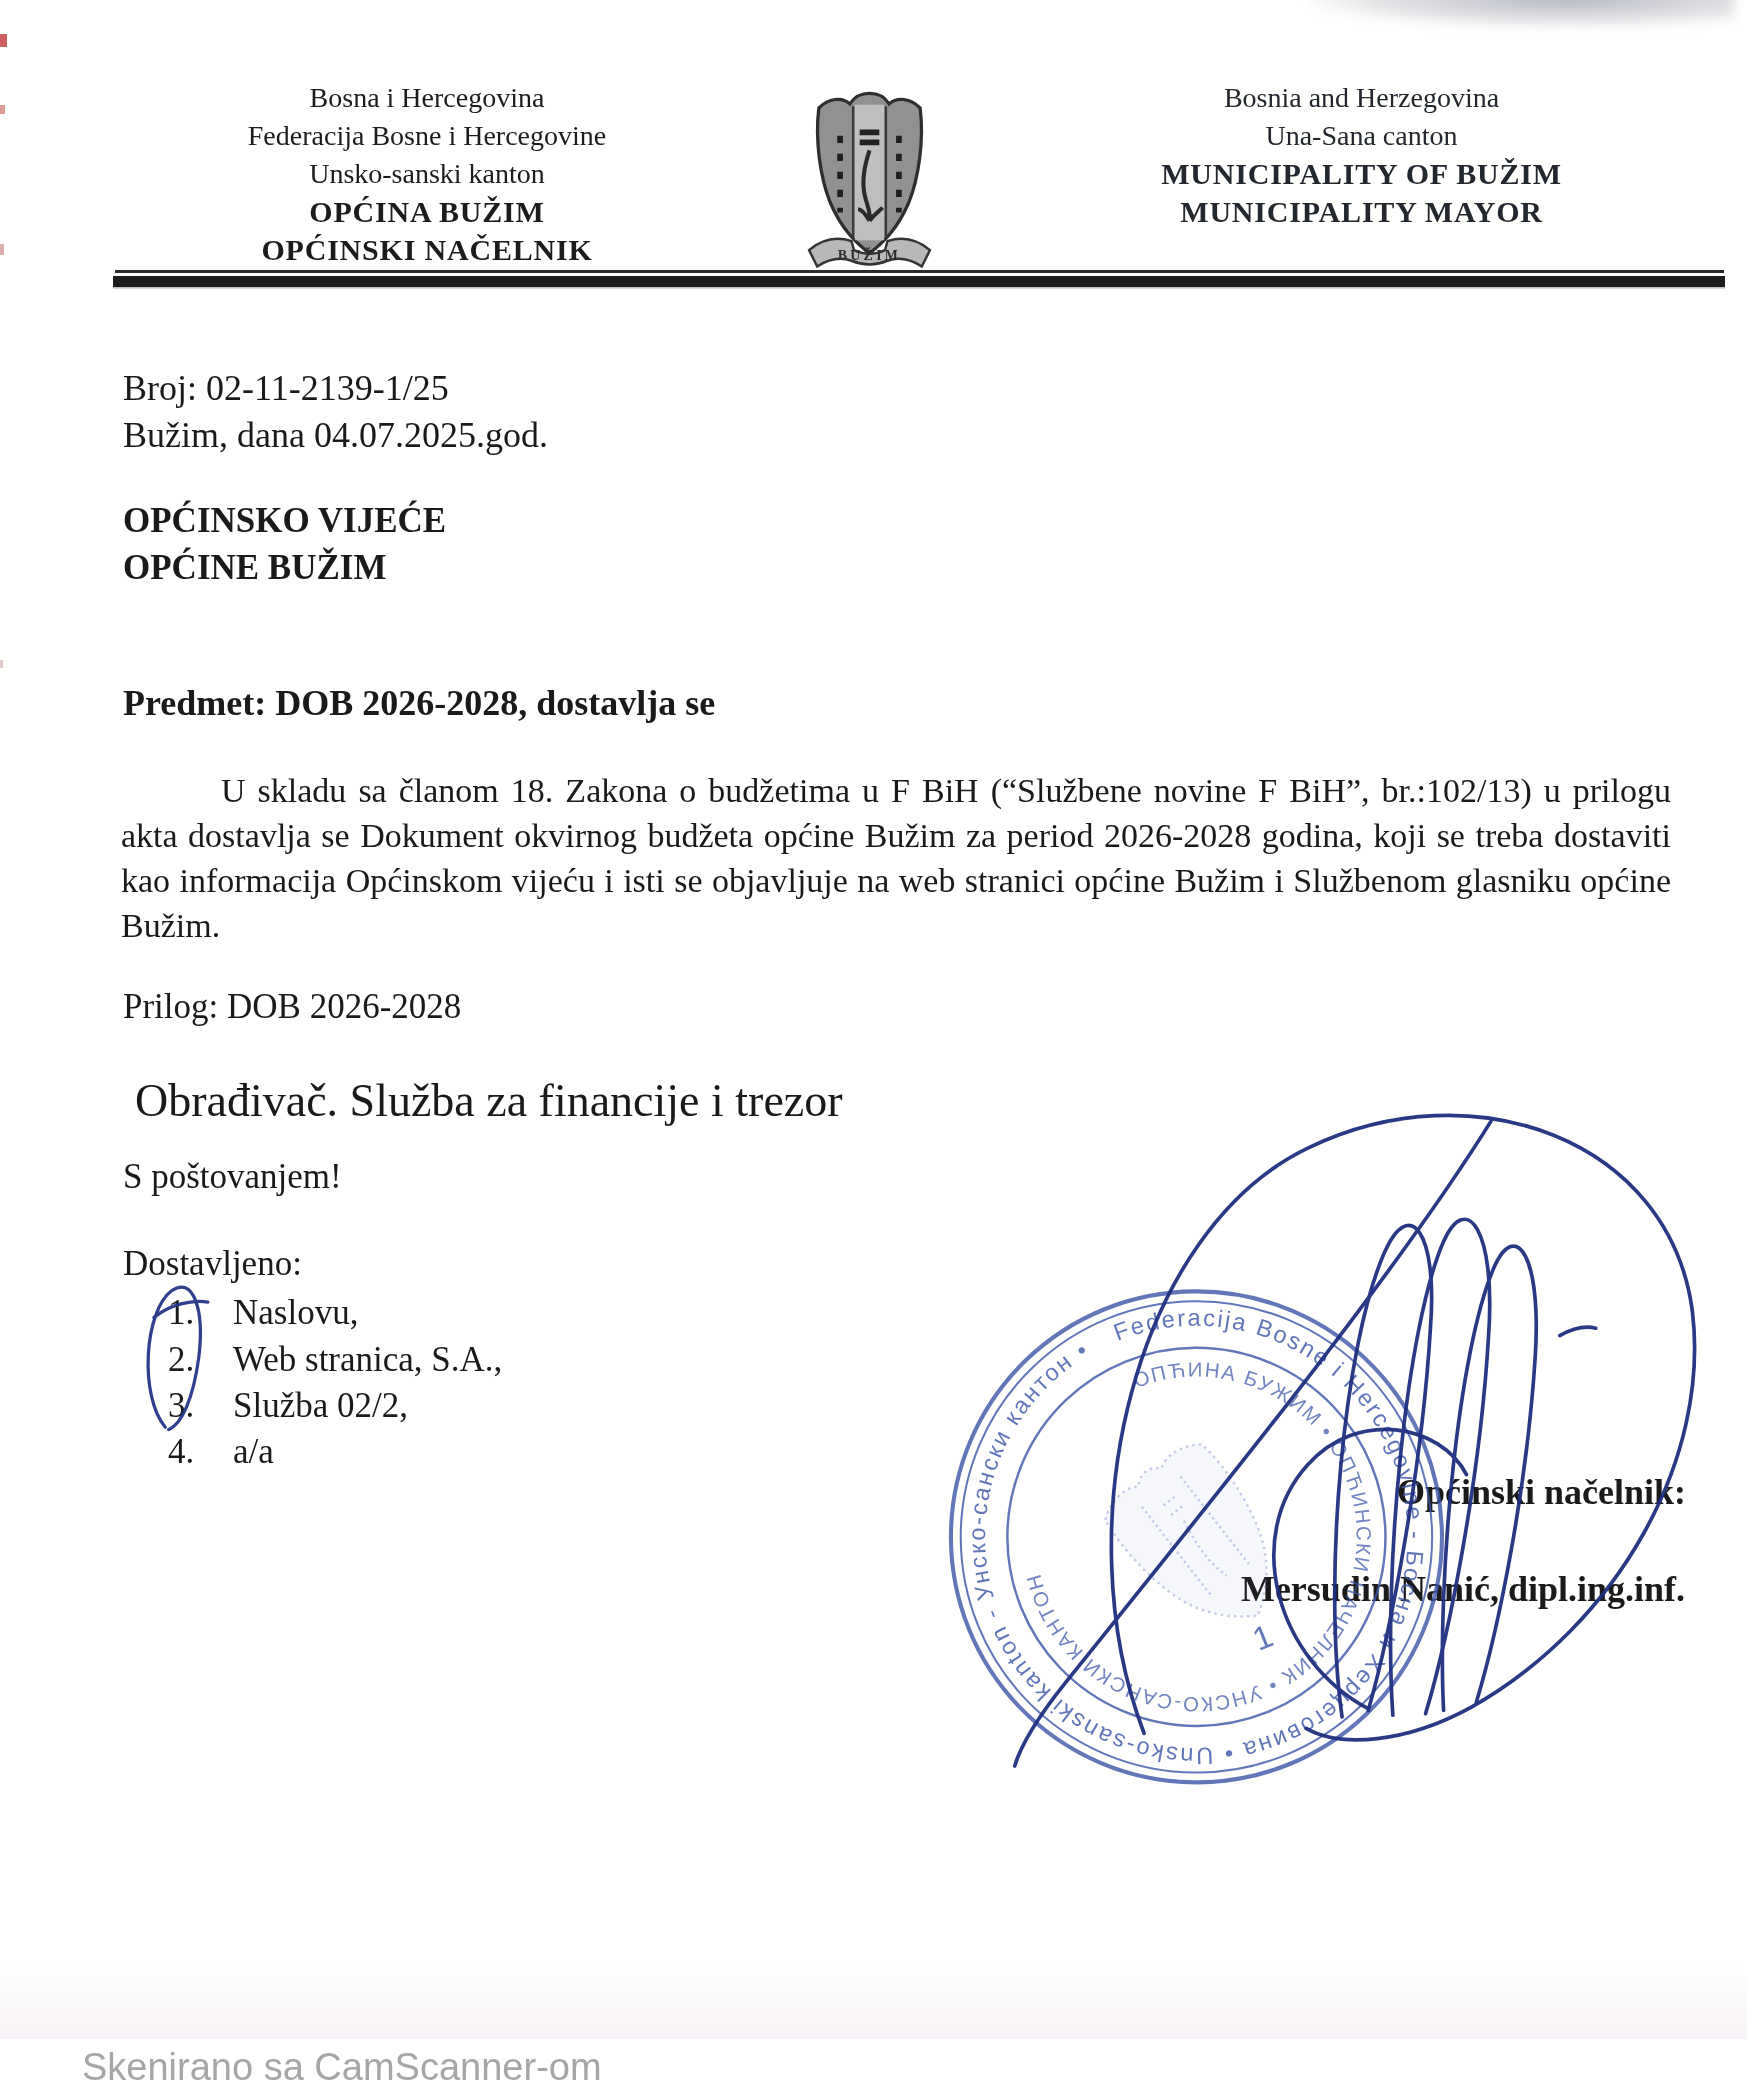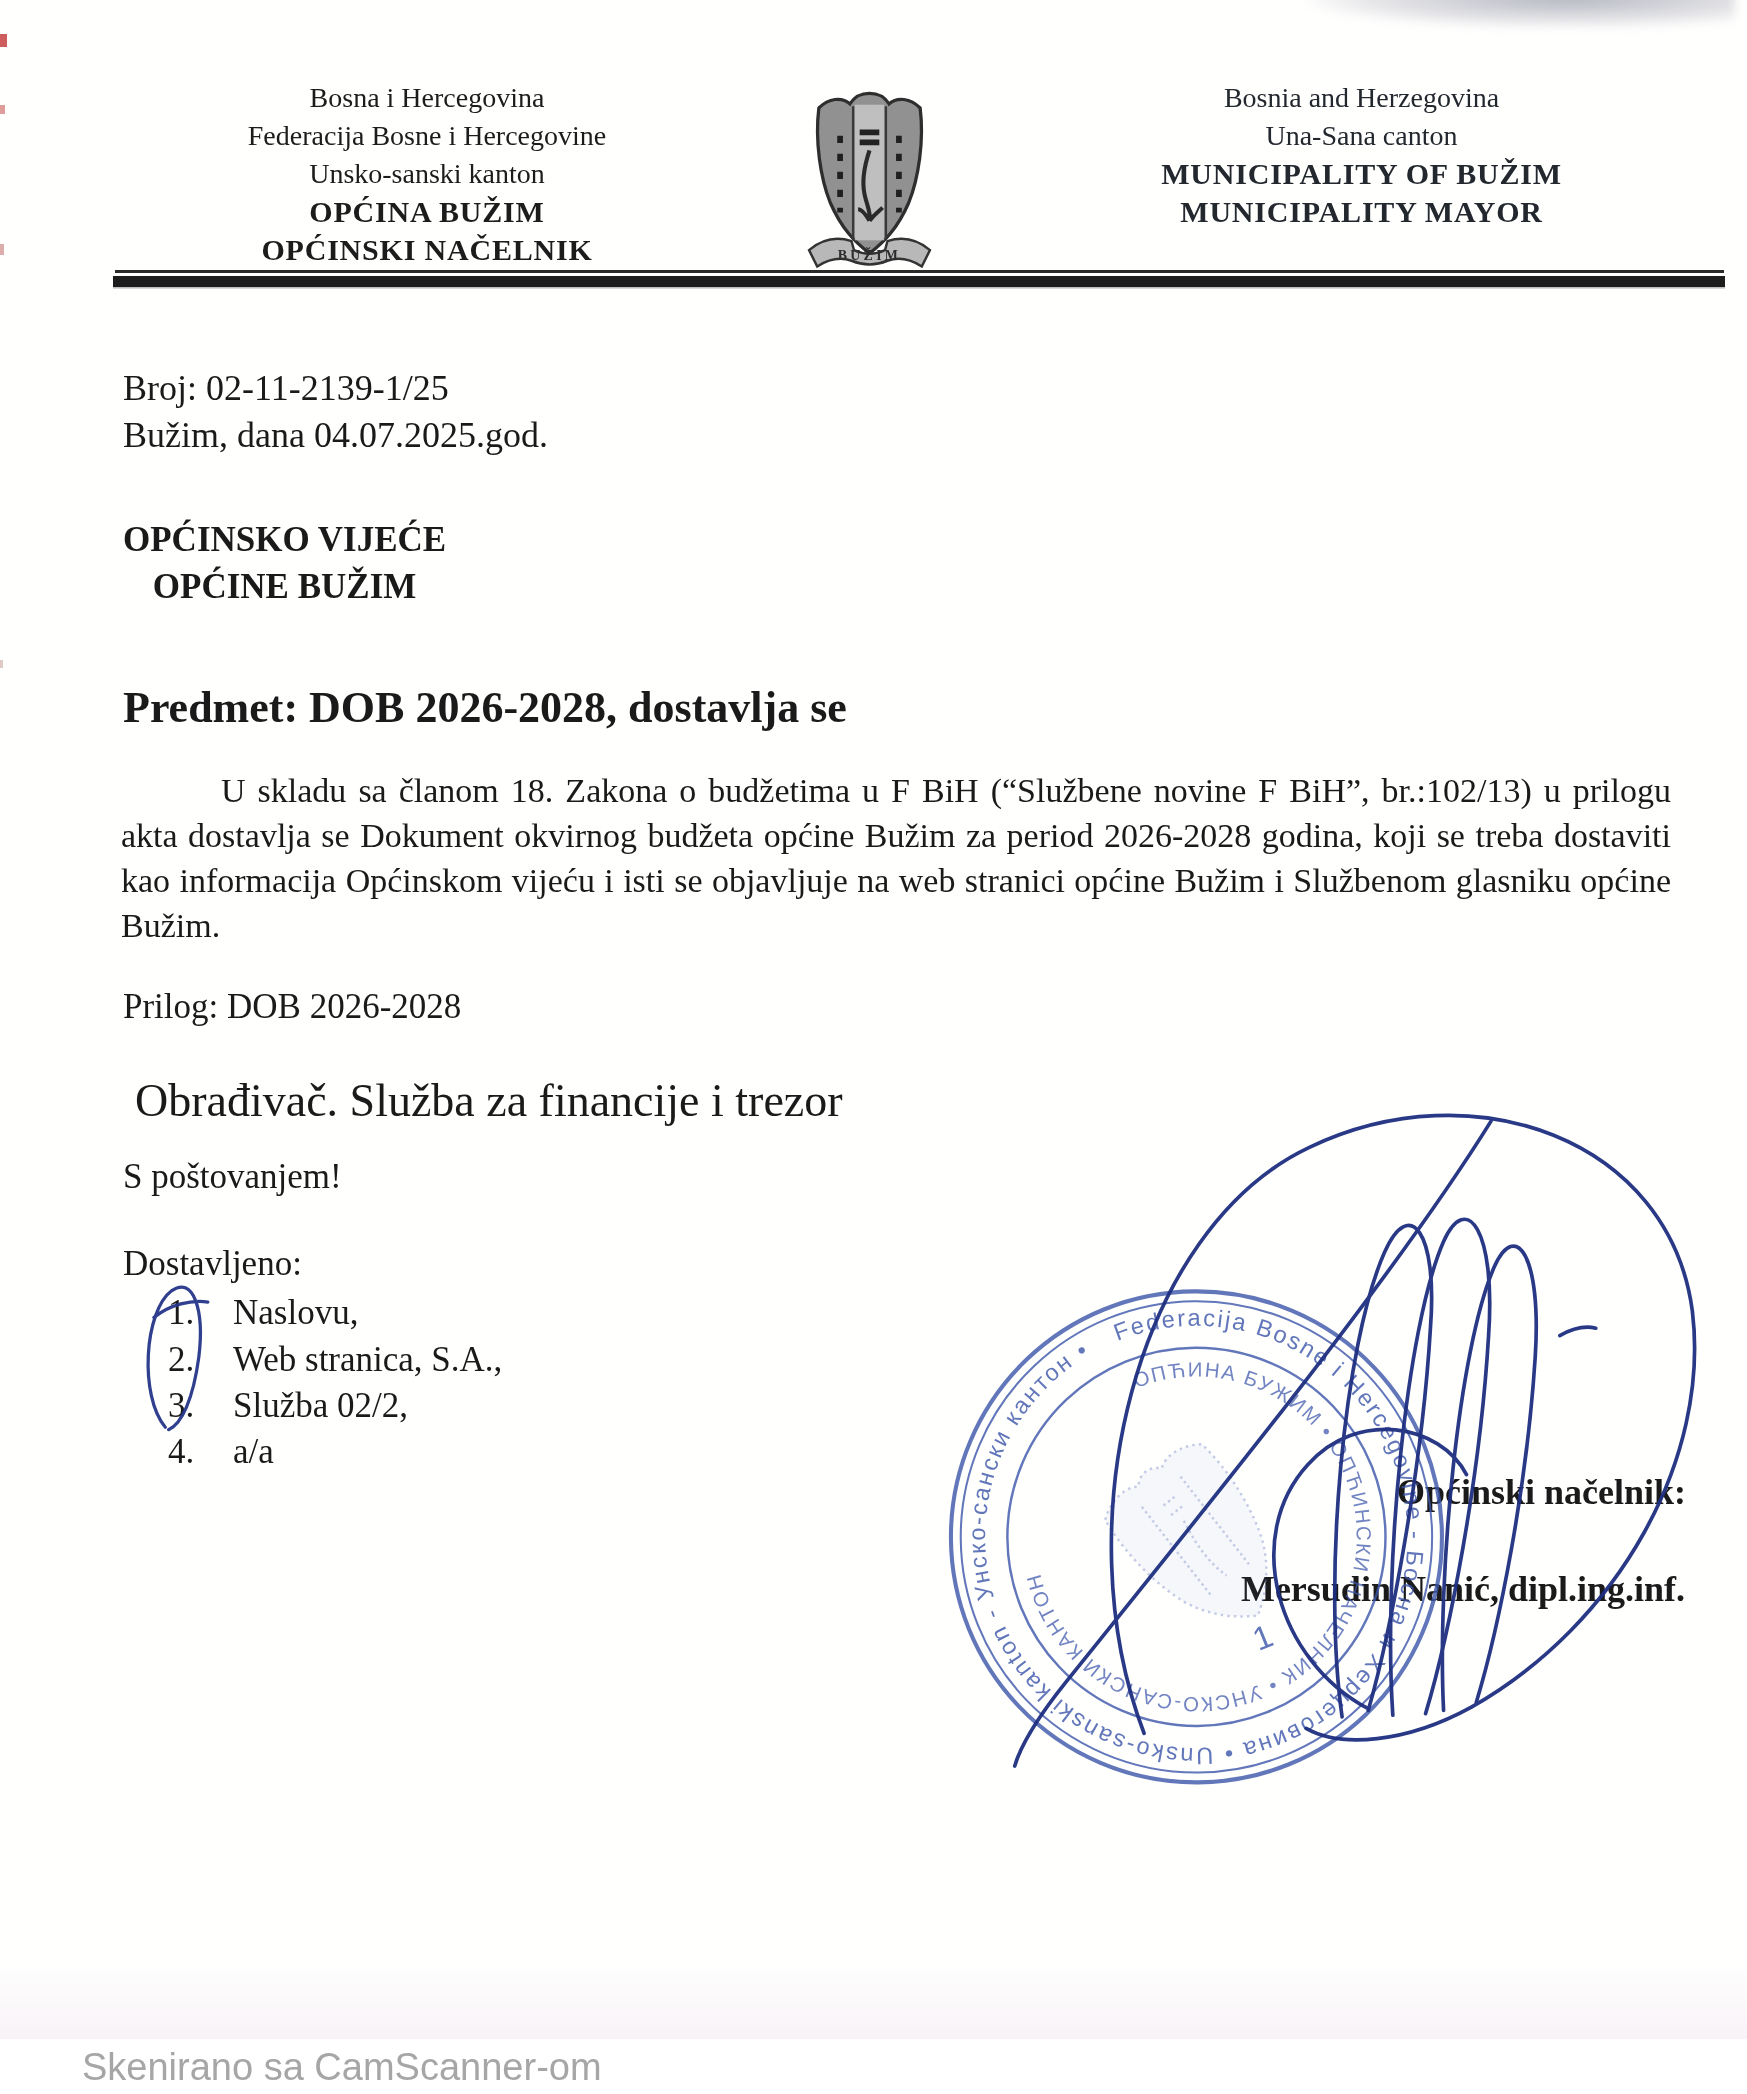--- a/index.html
+++ b/index.html
@@ -30,22 +30,22 @@
   
   .hdr-block{position:absolute;top:79px;text-align:center;line-height:38px;font-size:28px;color:#1c1c1c;}
   .hdr-left{left:116px;width:622px;}
   .hdr-right{left:1057px;width:609px;color:#23272e;}
   .hdr-bold{font-weight:bold;font-size:30px;letter-spacing:0.8px;}
   .rule-thin{position:absolute;left:115px;top:270px;width:1609px;height:2.5px;background:#2a2a2a;}
   .rule-thick{position:absolute;left:113px;top:276px;width:1612px;height:10.6px;background:#1d1d1d;box-shadow:0 1.6px 0 rgba(0,0,0,.25);}
   .emblem{position:absolute;left:804px;top:90px;width:131px;height:183px;}
   
   .ref-block{position:absolute;left:123px;top:365px;font-size:36px;line-height:47px;}
-  .addr-block{position:absolute;left:123px;top:516px;font-size:35px;line-height:47px;font-weight:bold;text-align:center;}
-  .subject{position:absolute;left:123px;top:682px;font-size:44px;font-weight:bold;}
+  .addr-block{position:absolute;left:123px;top:497px;font-size:35px;line-height:47px;font-weight:bold;}
+  .subject{position:absolute;left:123px;top:682px;font-size:36px;font-weight:bold;}
   .body-par{
     position:absolute;left:121px;top:768px;width:1550px;
     font-size:34px;line-height:45px;text-align:justify;text-indent:100px;
   }
   .line-prilog{position:absolute;left:123px;top:987px;font-size:35px;}
   .line-obradjivac{position:absolute;left:135px;top:1074px;font-size:46px;}
   .line-salutation{position:absolute;left:123px;top:1157px;font-size:35px;}
   .line-dostavljeno{position:absolute;left:123px;top:1244px;font-size:35px;}
   .dist-item{position:absolute;font-size:35px;}
   .dist-num{position:absolute;left:168px;width:49px;}

